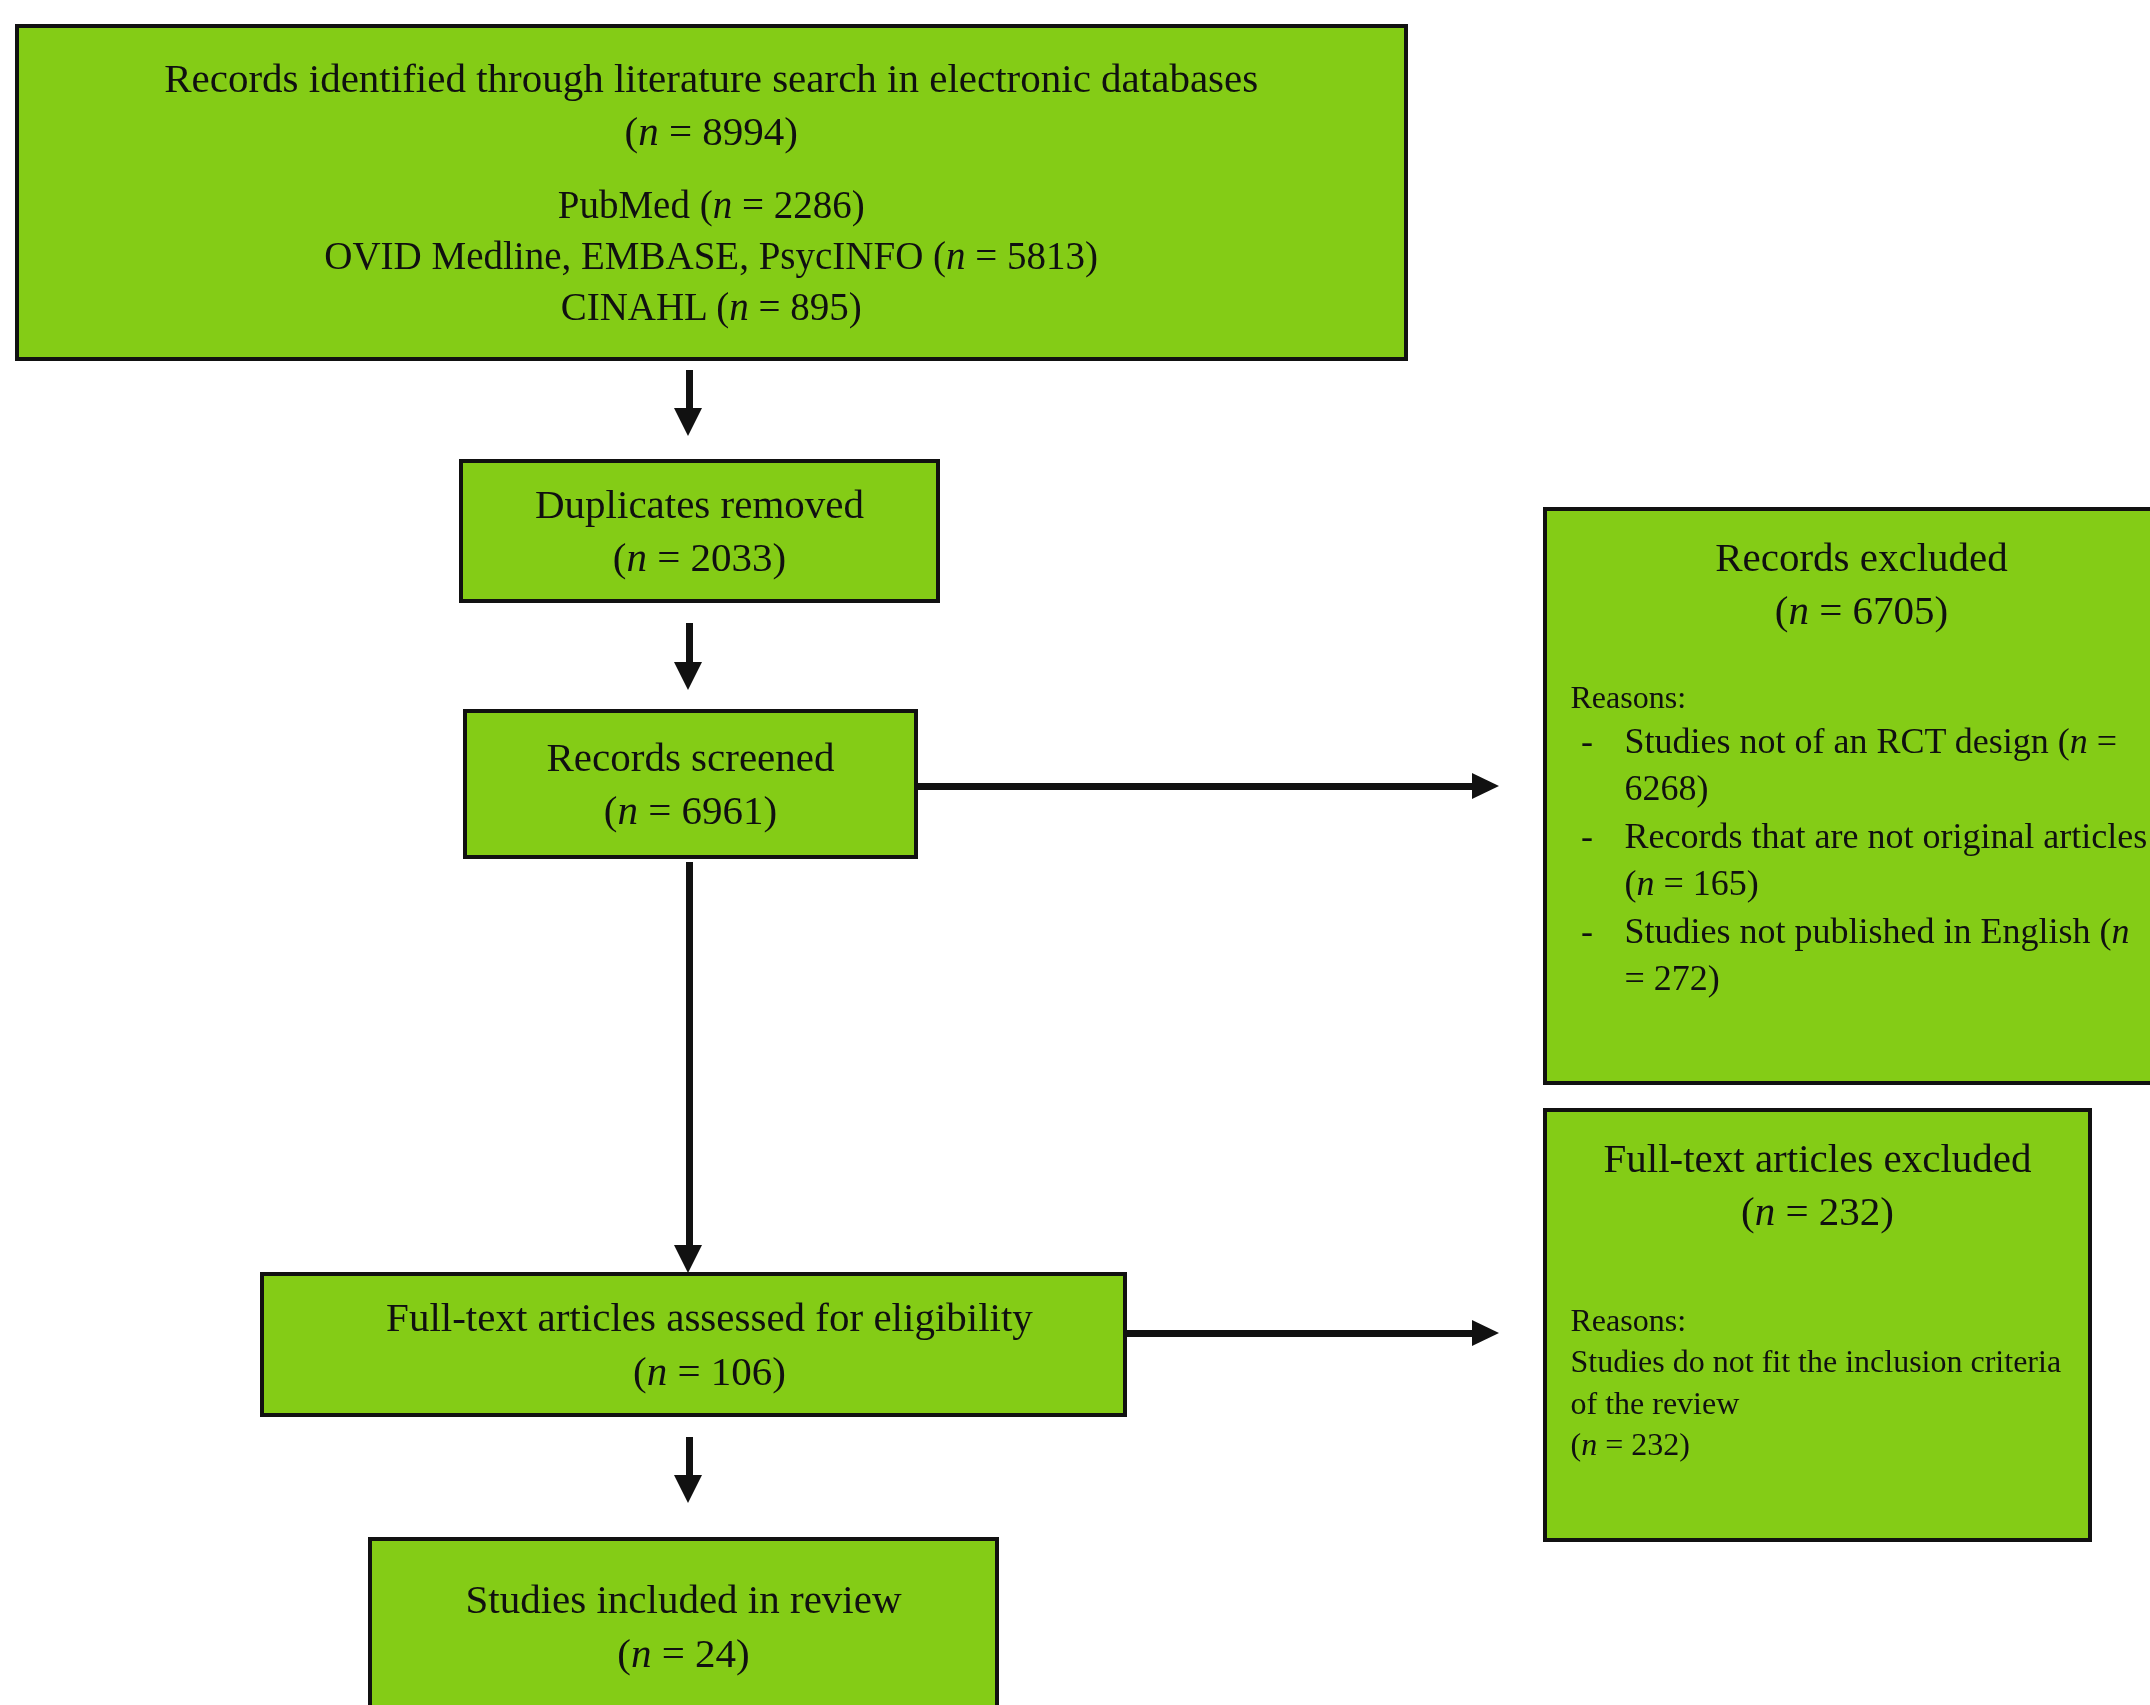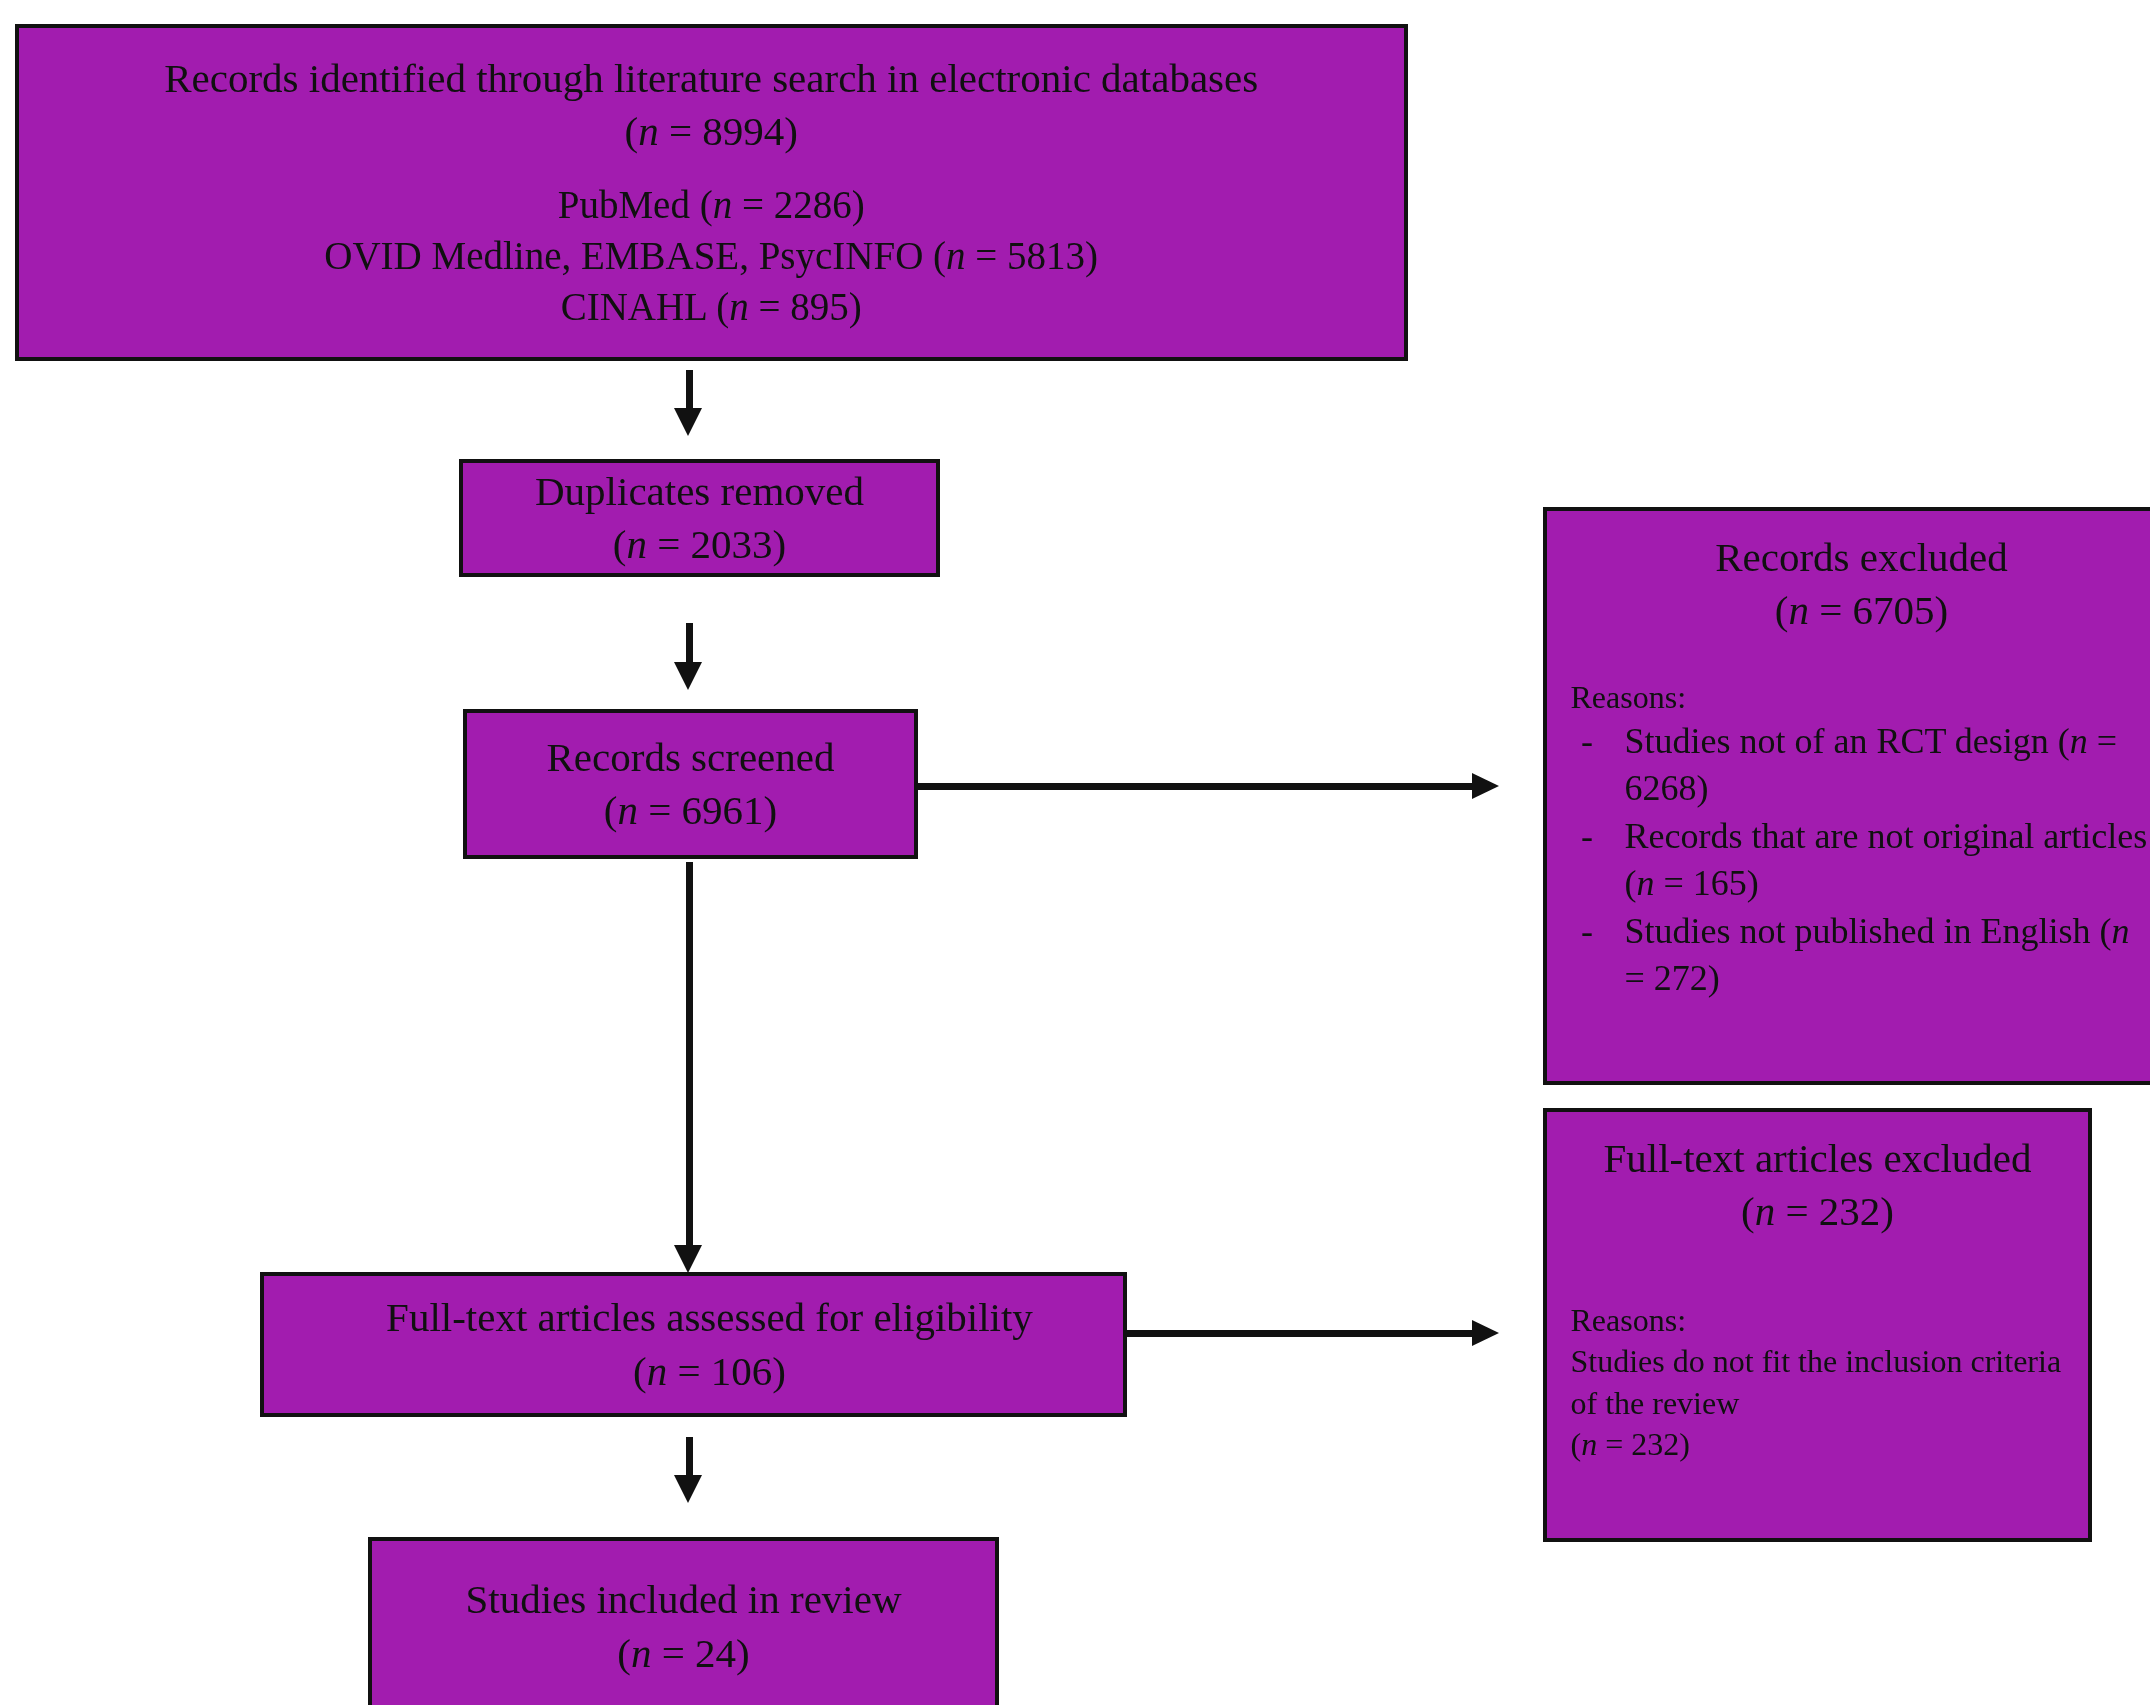--- a/index.html
+++ b/index.html
@@ -14,21 +14,21 @@
     background: #ffffff;
     font-family: "Liberation Serif", "DejaVu Serif", serif;
     color: #101010;
     overflow: hidden;
   }
 
   
   .fbox {
     position: absolute;
     box-sizing: border-box;
-    background: #a21caf;
+    background: #84cc16;
     border: 4.1px solid #111111;
     display: flex;
     flex-direction: column;
     justify-content: center;
   }
   .fbox.topalign { justify-content: flex-start; margin-left: 44px; }
 
   .line {
     text-align: center;
     line-height: 1.30;
@@ -134,21 +134,21 @@
         (<span class="n">n</span> = <span>895</span>)
       </div>
     </div>
   </div>
 
   <div class="varrow" style="left:689px; top:370px; height:66px;">
     <div class="shaft" style="height:38px;"></div>
     <div class="head" style="top:38px;"></div>
   </div>
 
-  <div class="fbox" style="left:459px; top:459px; width:481px; height:118px;">
+  <div class="fbox" style="left:459px; top:459px; width:481px; height:144px;">
     <div class="pad-lr">
       <div class="line fs-lg">Duplicates removed</div>
       <div class="line fs-lg">
         (<span class="n">n</span> = <span>2033</span>)
       </div>
     </div>
   </div>
 
   <div class="varrow" style="left:689px; top:623px; height:67px;">
     <div class="shaft" style="height:39px;"></div>

